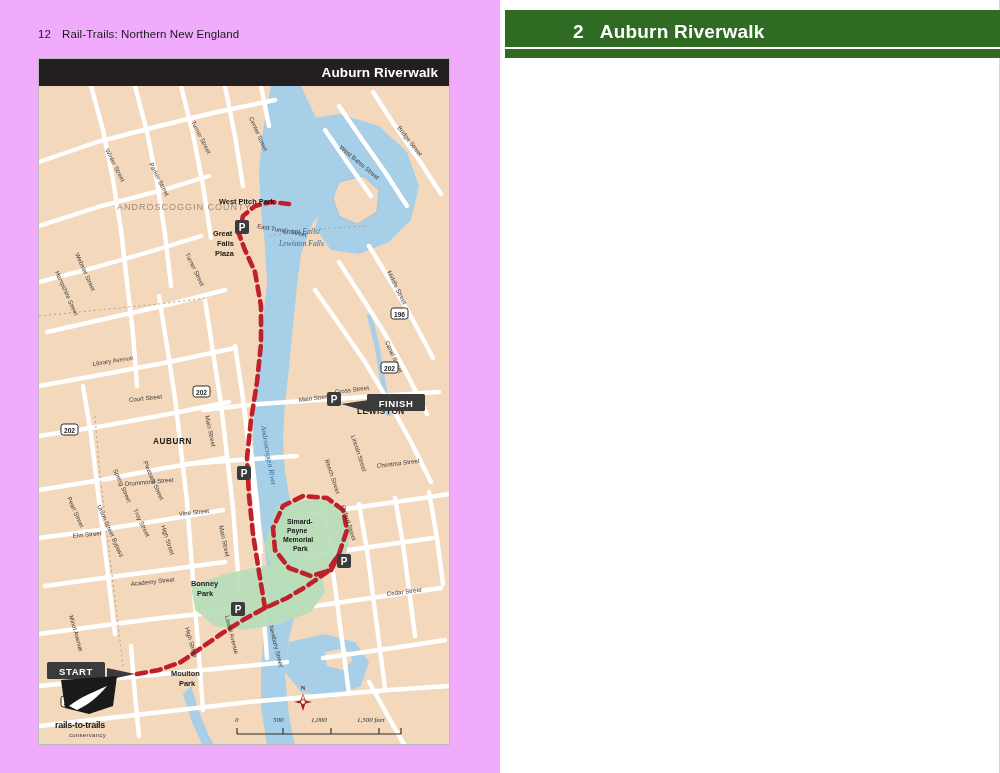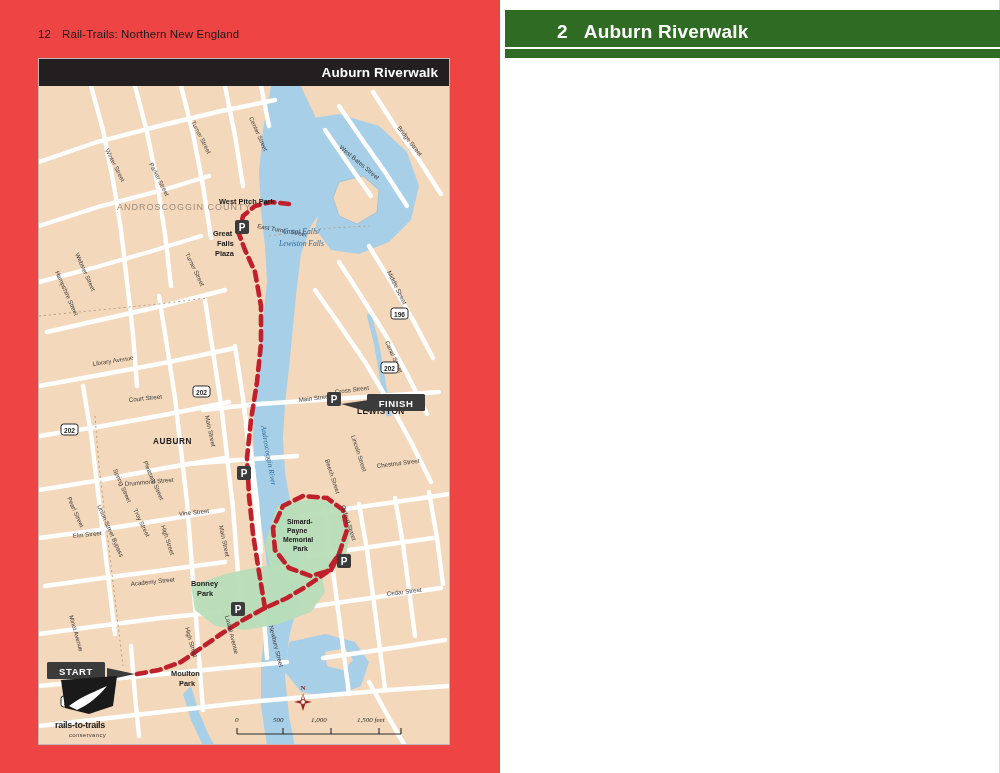--- a/index.html
+++ b/index.html
@@ -7,21 +7,21 @@
     width:1000px;height:773px;
     background:#ffffff;
     font-family:"Liberation Sans", sans-serif;
     overflow:hidden;
     position:relative;
   }
   .spread{position:absolute;inset:0;display:flex;}
 
   
   .page-left{
-    position:relative;width:500px;height:773px;background:#ef4444;
+    position:relative;width:500px;height:773px;background:#f0abfc;
     box-sizing:border-box;
   }
   .folio{
     position:absolute;left:38px;top:28px;
     font-size:11.5px;color:#1a1a1a;letter-spacing:.1px;
     white-space:nowrap;
   }
   .folio .num{margin-right:11px;}
   .map-frame{
     position:absolute;left:38px;top:58px;width:412px;height:687px;
@@ -45,21 +45,21 @@
     box-sizing:border-box;
   }
   .green-header{
     position:absolute;left:5px;top:10px;width:495px;height:48px;
     background:#2f6b22;box-sizing:border-box;
   }
   .green-header .ghline{
     position:absolute;left:0;bottom:9px;width:100%;height:2px;background:#ffffff;
   }
   .green-header .ghtext{
-    position:absolute;left:52px;top:11px;color:#fff;
+    position:absolute;left:68px;top:11px;color:#fff;
     font-size:19px;font-weight:bold;white-space:nowrap;letter-spacing:.2px;
   }
   .green-header .ghnum{margin-right:16px;}
   .gutter-rule{
     position:absolute;left:499px;top:0px;width:1px;height:773px;background:#d8d8d8;
   }
 </style>
 </head>
 <body>
 

